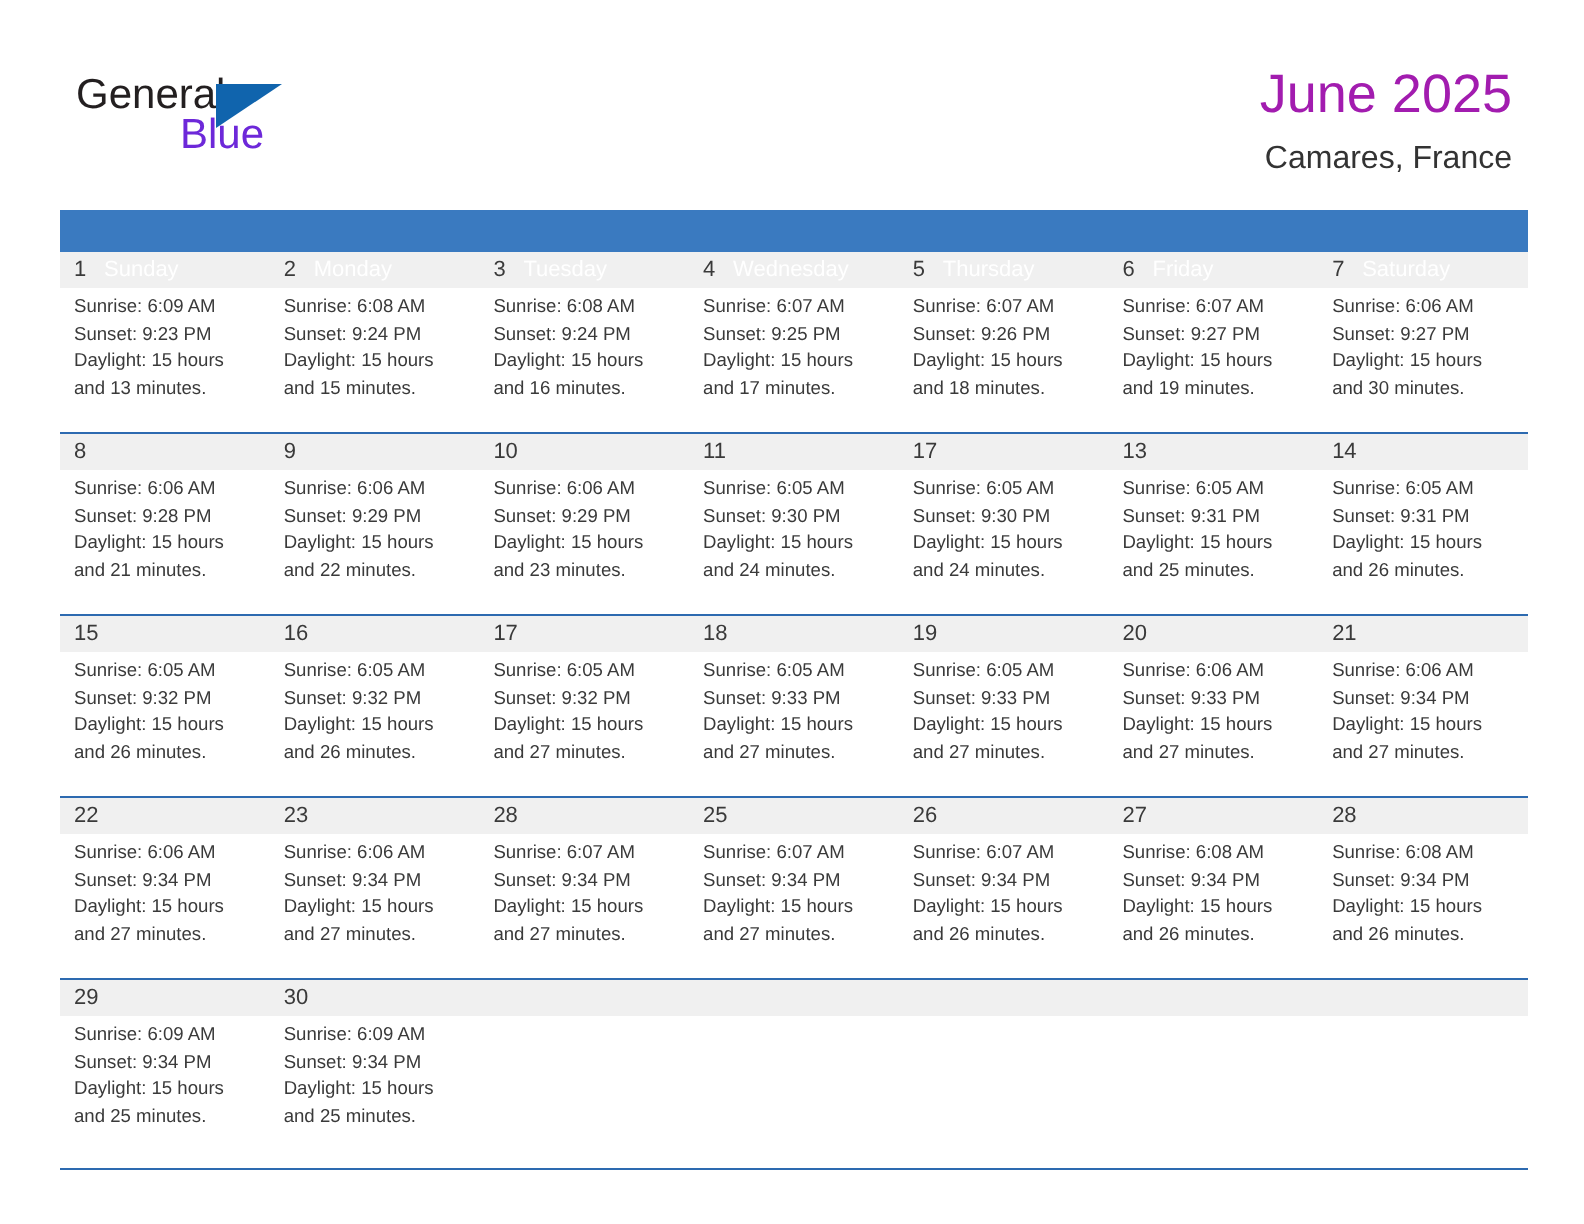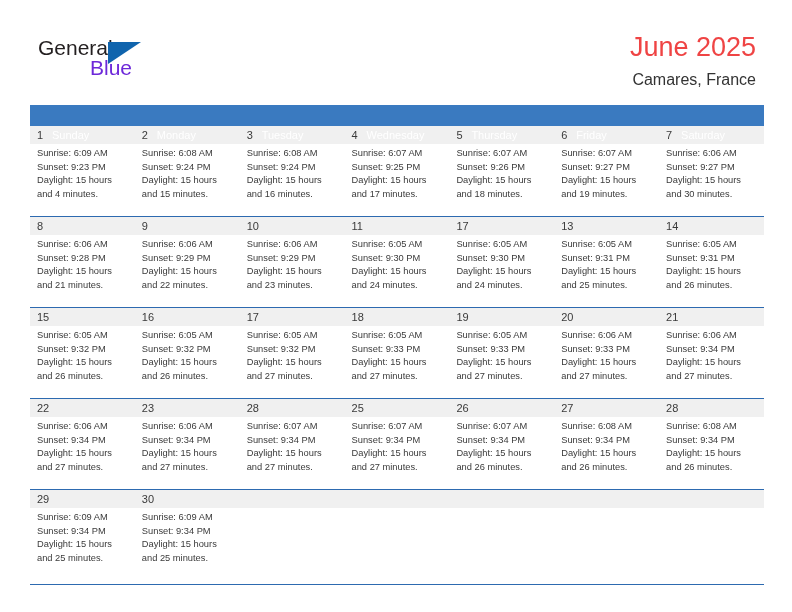--- a/index.html
+++ b/index.html
@@ -58,21 +58,21 @@
   }
 
   .title-block {
     position: absolute;
     right: 36px;
     top: 30px;
     text-align: right;
   }
   .cal-title {
     font-size: 27px;
-    color: #ef4444;
+    color: #a21caf;
     line-height: 34px;
     font-weight: normal;
     font-family: "Liberation Sans", sans-serif;
   }
   .cal-subtitle {
     font-size: 16px;
     color: #333333;
     line-height: 20px;
     margin-top: 6px;
     font-family: "Liberation Sans", sans-serif;
@@ -184,21 +184,21 @@
             <div class="num-cell">4</div>
             <div class="num-cell">5</div>
             <div class="num-cell">6</div>
             <div class="num-cell">7</div>
           </div>
           <div class="week-body">
             <div class="body-cell">
               <div class="line">Sunrise: 6:09 AM</div>
               <div class="line">Sunset: 9:23 PM</div>
               <div class="line">Daylight: 15 hours</div>
-              <div class="line">and 4 minutes.</div>
+              <div class="line">and 13 minutes.</div>
             </div>
             <div class="body-cell">
               <div class="line">Sunrise: 6:08 AM</div>
               <div class="line">Sunset: 9:24 PM</div>
               <div class="line">Daylight: 15 hours</div>
               <div class="line">and 15 minutes.</div>
             </div>
             <div class="body-cell">
               <div class="line">Sunrise: 6:08 AM</div>
               <div class="line">Sunset: 9:24 PM</div>

